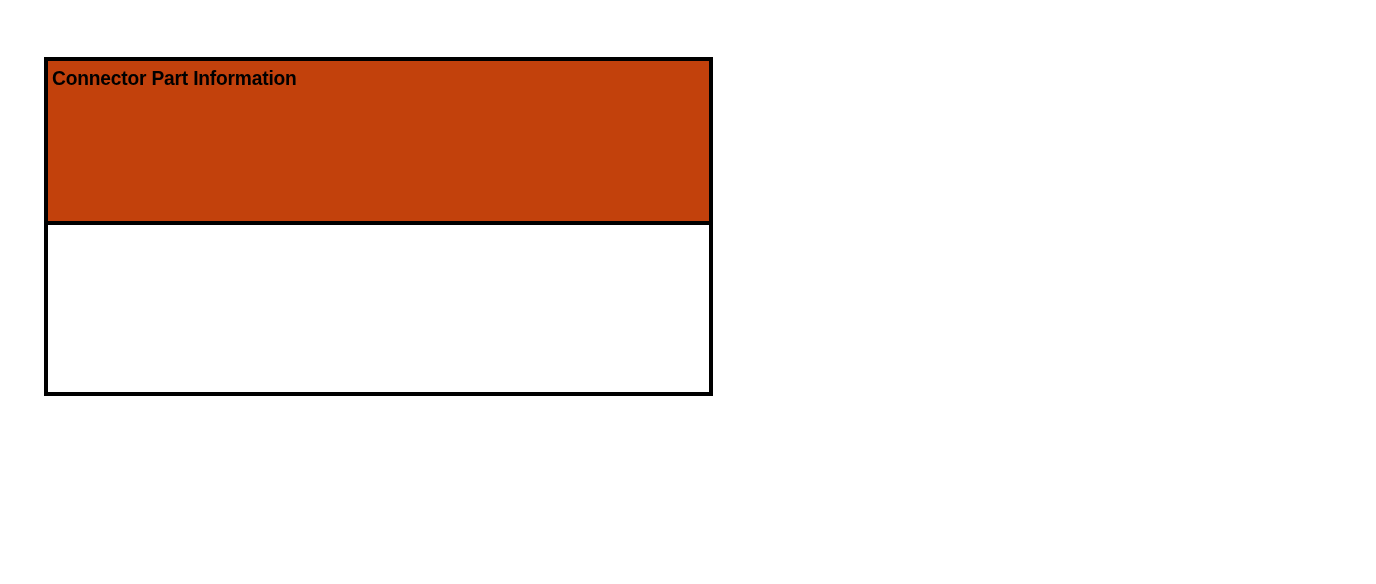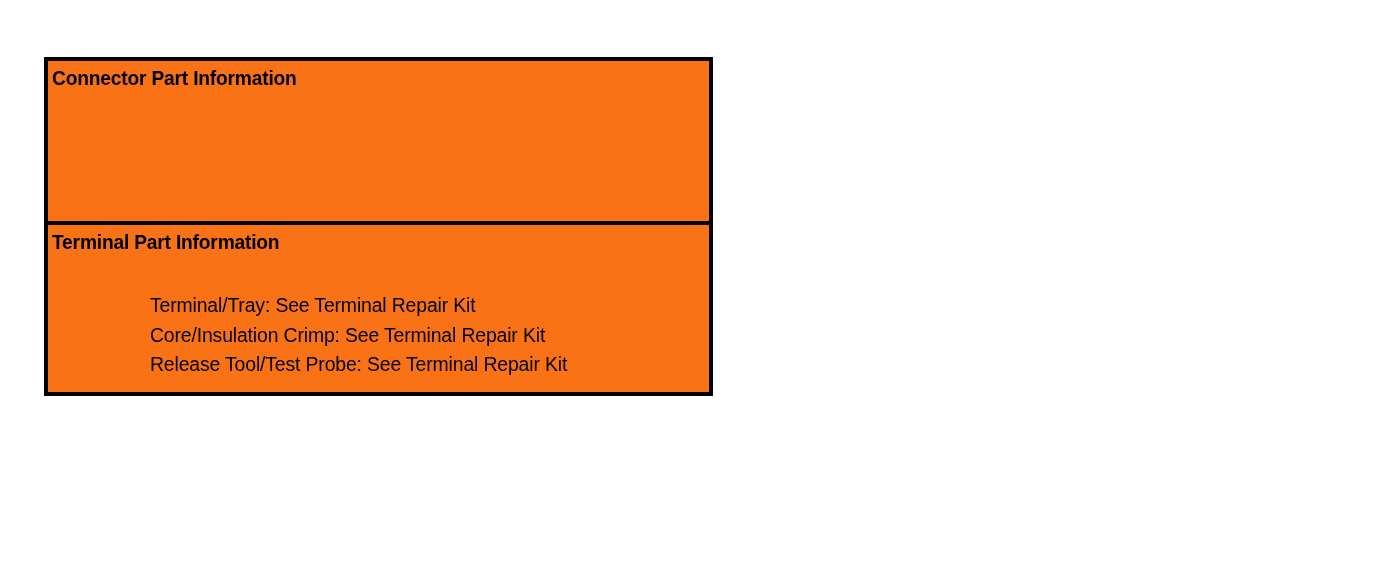--- a/index.html
+++ b/index.html
@@ -27,21 +27,21 @@
     width: 669px;          
     height: 339px;         
     box-sizing: border-box;
     border: 4px solid #000000;
     background: #ffffff;
   }
 
   .info-section {
     position: relative;
     box-sizing: border-box;
-    background: #f97316;
+    background: #c2410c;
   }
 
   
   #connector-section {
     height: 164px;
     border-bottom: 4px solid #000000;
   }
 
   
   #terminal-section {
@@ -85,24 +85,14 @@
 <body>
 
 <div id="part-info-table">
 
   <div class="info-section" id="connector-section">
 
     <div class="section-heading">Connector Part Information</div>
 
   </div>
 
-  <div class="info-section" id="terminal-section">
-
-    <div class="section-heading">Terminal Part Information</div>
-
-    <div class="section-body">
-      <div class="body-line">Terminal/Tray: See Terminal Repair Kit</div>
-      <div class="body-line">Core/Insulation Crimp: See Terminal Repair Kit</div>
-      <div class="body-line">Release Tool/Test Probe: See Terminal Repair Kit</div>
-    </div>
-  </div>
 
 </div>
 
 </body></html>

